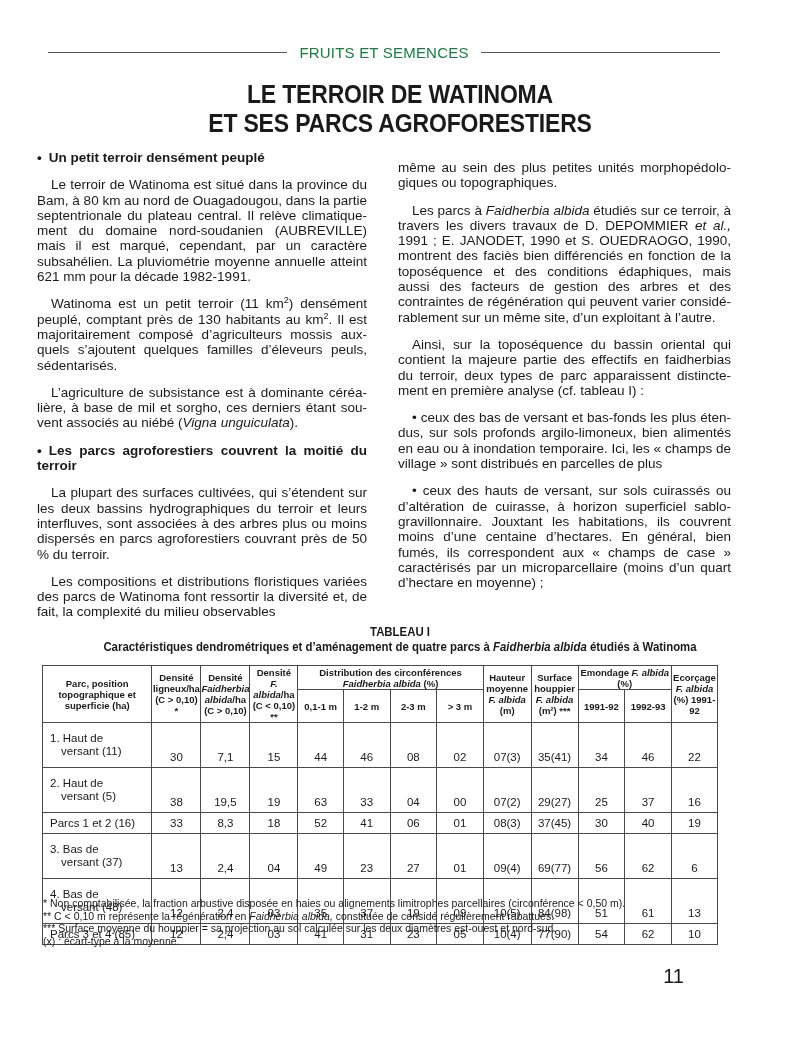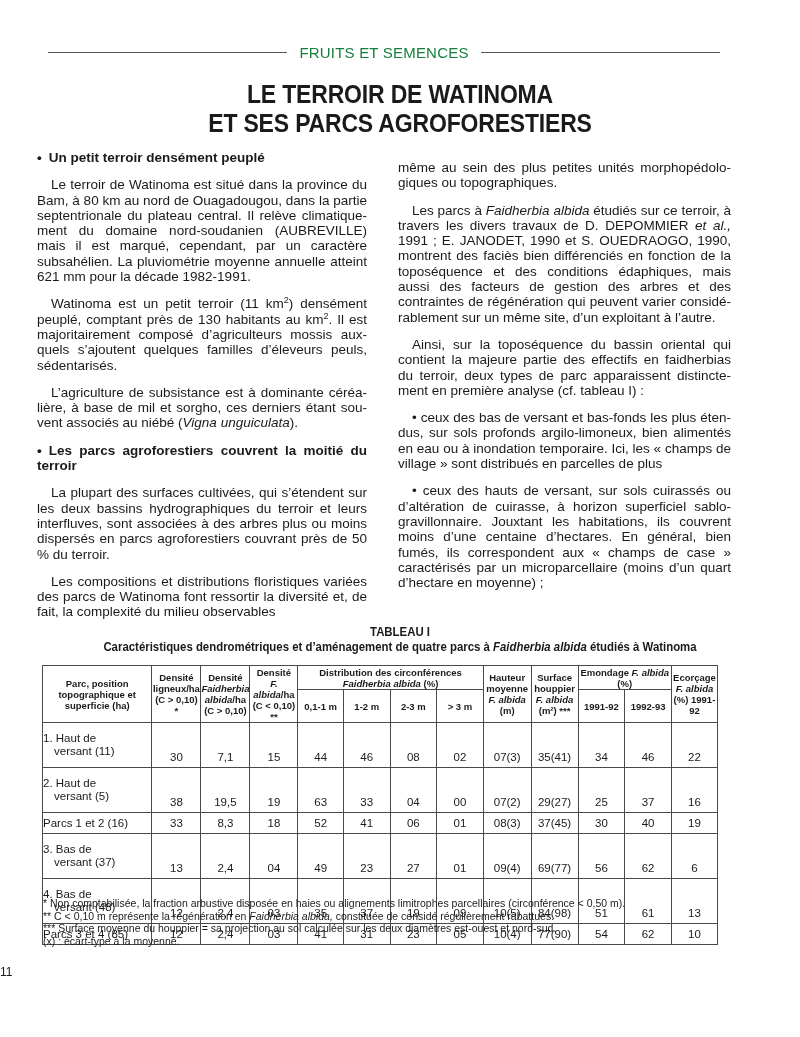--- a/index.html
+++ b/index.html
@@ -20,30 +20,30 @@
   .col h3 .bullet { margin-right: 7px; }
   .col p.item { text-indent: 14px; }
   sup { font-size: 9px; line-height: 0; }
 
   .table-caption { position: absolute; top: 625px; left: 0; width: 800px; text-align: center; font-weight: bold; font-size: 12px; line-height: 15px; transform: scaleX(0.95); transform-origin: center; }
 
   table.data { position: absolute; top: 665px; left: 42px; width: 676px; border-collapse: collapse; font-size: 11px; }
   table.data th, table.data td { border: 1px solid #4a4a4a; text-align: center; vertical-align: middle; padding: 0; }
   table.data th { font-weight: bold; font-size: 9.5px; line-height: 11px; }
   table.data td { font-size: 11.5px; }
-  table.data td.first { text-align: left; font-size: 11.5px; line-height: 13px; }
+  table.data td.first { text-align: left; padding-left: 7px; font-size: 11.5px; line-height: 13px; }
   table.data td.first .l2 { display: block; padding-left: 11px; }
   table.data tr.tall td { height: 40px; }
   table.data tr.short td { height: 20px; margin-top: 36px; }
   table.data tr.tall td.num { vertical-align: bottom; padding-bottom: 4px; }
 
   .footnotes { position: absolute; top: 897px; left: 43px; width: 720px; font-size: 10.5px; line-height: 12.7px; }
   .footnotes div { white-space: nowrap; }
 
-  .page-number { position: absolute; top: 965px; left: 0; width: 684px; text-align: left; font-size: 12px; }
+  .page-number { position: absolute; top: 965px; left: 0; width: 684px; text-align: right; font-size: 20px; }
 </style>
 </head>
 <body>
 
 <div class="running-head">
   <div class="rule"></div>
   <span class="label">FRUITS ET SEMENCES</span>
   <div class="rule"></div>
 </div>
 

